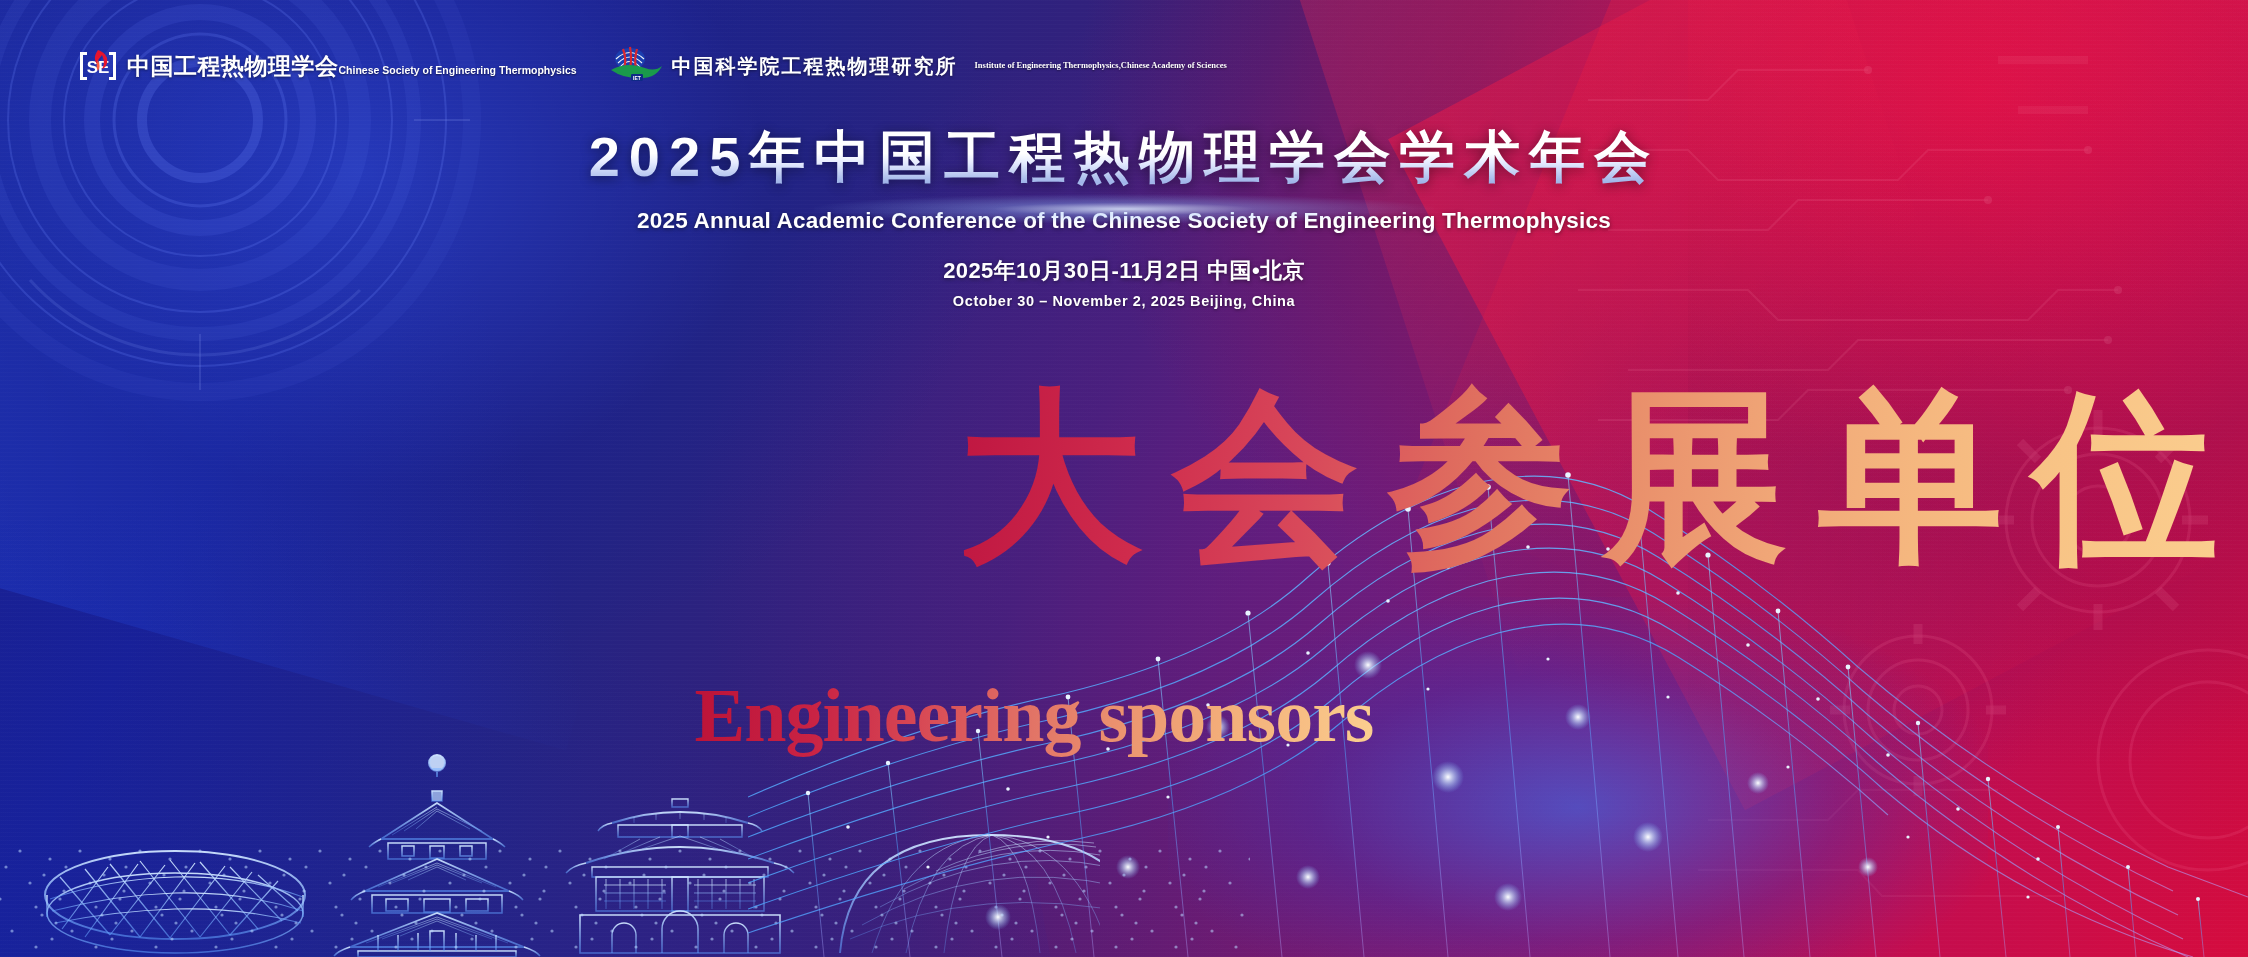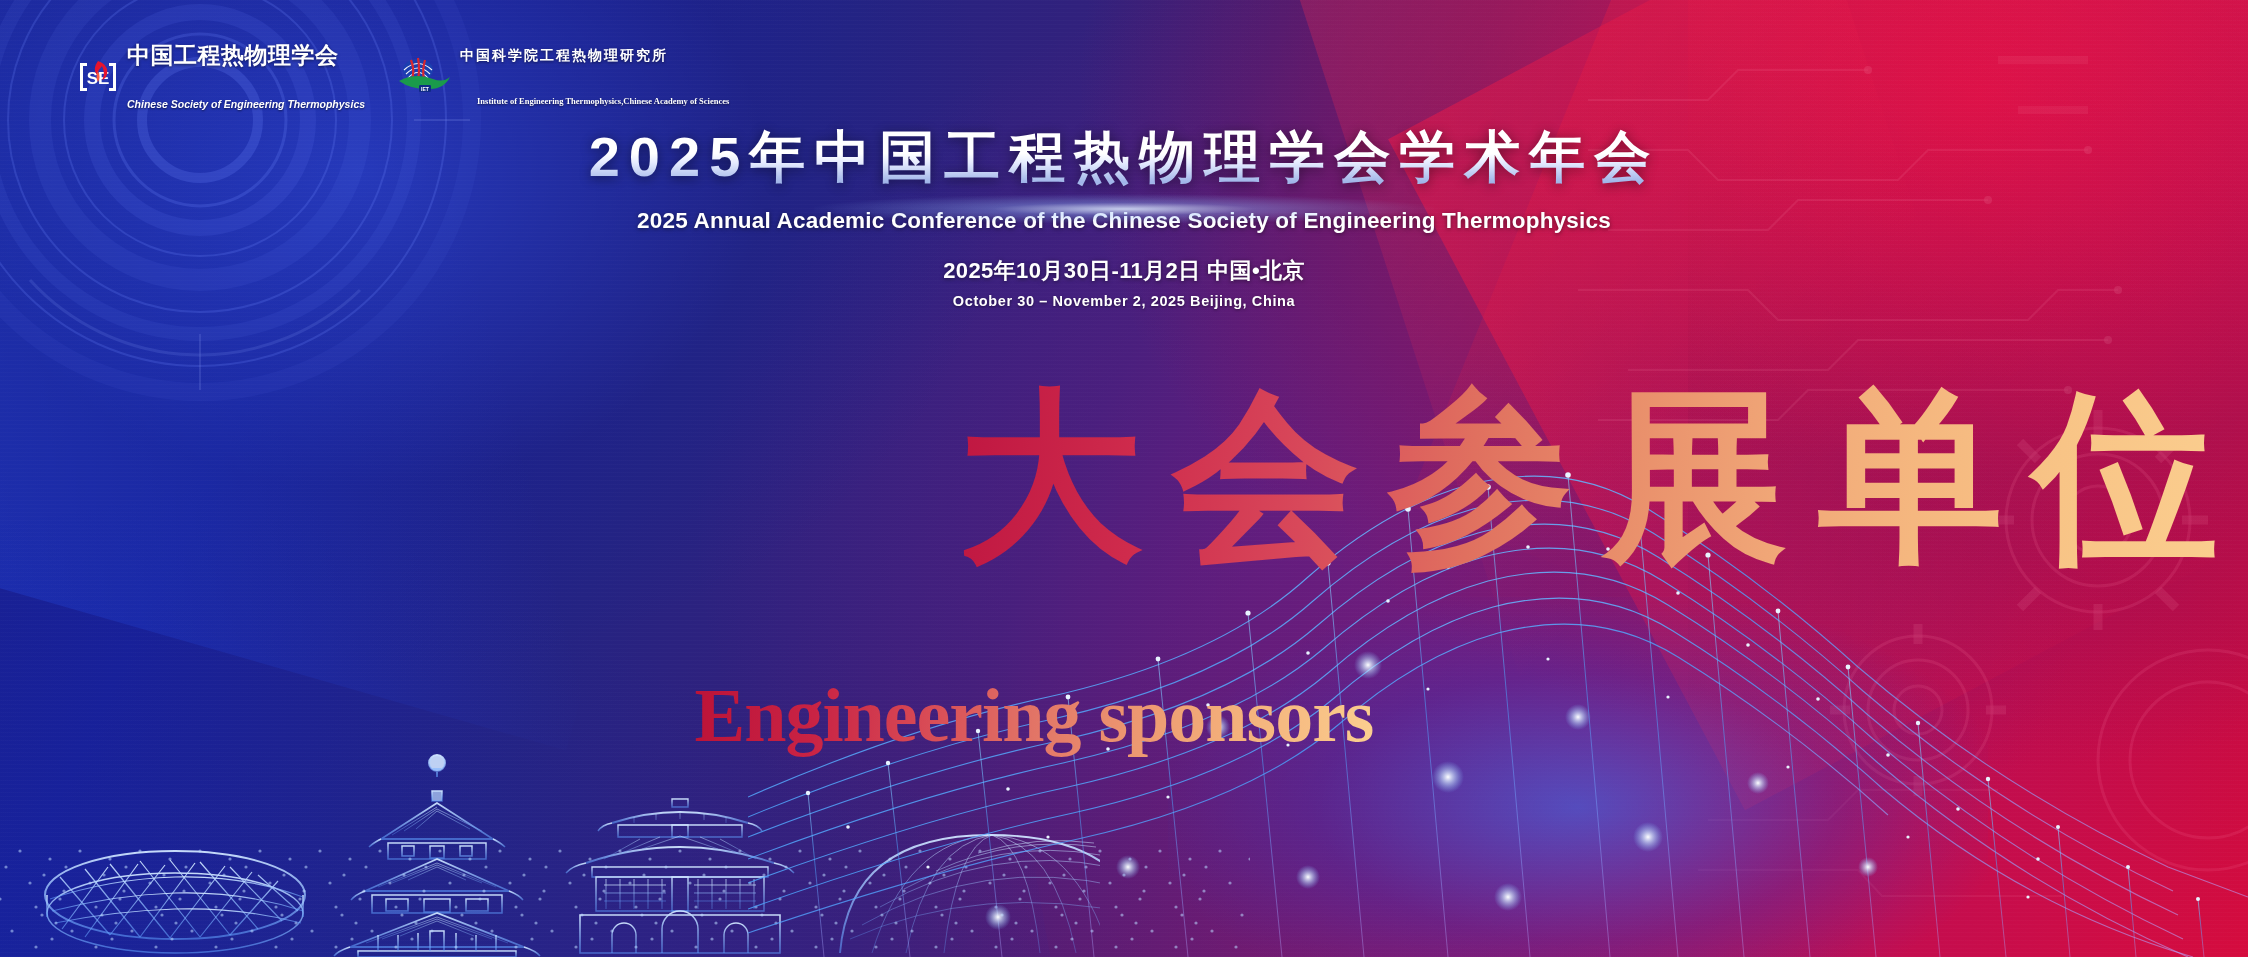--- a/index.html
+++ b/index.html
@@ -55,26 +55,26 @@
   .circuitry svg { width:100%; height:100%; }
 
   
   .scan { position:absolute; inset:0; pointer-events:none; opacity:.10;
           background:repeating-linear-gradient(to bottom, rgba(255,255,255,.16) 0 1px, rgba(0,0,0,0) 1px 4px); }
 
   
   .logo-bar { position:absolute; left:78px; top:44px; display:flex; align-items:center; gap:30px; z-index:40; }
   .logo { display:flex; align-items:center; gap:9px; }
   .logo-mark { flex:0 0 auto; }
-  .logo-text { display:flex; flex-direction:column; justify-content:center; line-height:1;gap:29px; }
+  .logo-text { display:flex; flex-direction:row; justify-content:center; line-height:1; }
   .logo-cn { color:#ffffff; font-weight:bold; letter-spacing:.5px; text-shadow:0 1px 3px rgba(0,0,0,.5); }
   .logo-en { color:#ffffff; font-weight:bold; text-shadow:0 1px 2px rgba(0,0,0,.55); white-space:nowrap; }
   .logo1 .logo-cn { font-size:23px; }
-  .logo1 .logo-en { font-size:10.5px; margin-top:3px;font-style:italic; }
-  .logo2 .logo-cn { font-size:14px; font-family:"Liberation Serif", serif; letter-spacing:2px; }
+  .logo1 .logo-en { font-size:10.5px; margin-top:10px; }
+  .logo2 .logo-cn { font-size:20px; font-family:"Liberation Serif", serif; letter-spacing:2px; }
   .logo2 .logo-en { font-size:8.5px; margin-top:5px; font-family:"Liberation Serif", serif;padding-left:17px; }
   .cset-badge { display:flex; align-items:center; }
 
   
   .title-block { position:absolute; left:0; right:0; top:120px; text-align:center; z-index:40; }
 
   .title-cn {
     font-size:56px; font-weight:bold; letter-spacing:9px;
     background:linear-gradient(to bottom, #ffffff 0%, #ffffff 44%, #e6ecff 56%, #9fb4e8 82%, #cfd9f5 100%);
     -webkit-background-clip:text; background-clip:text; color:transparent;

